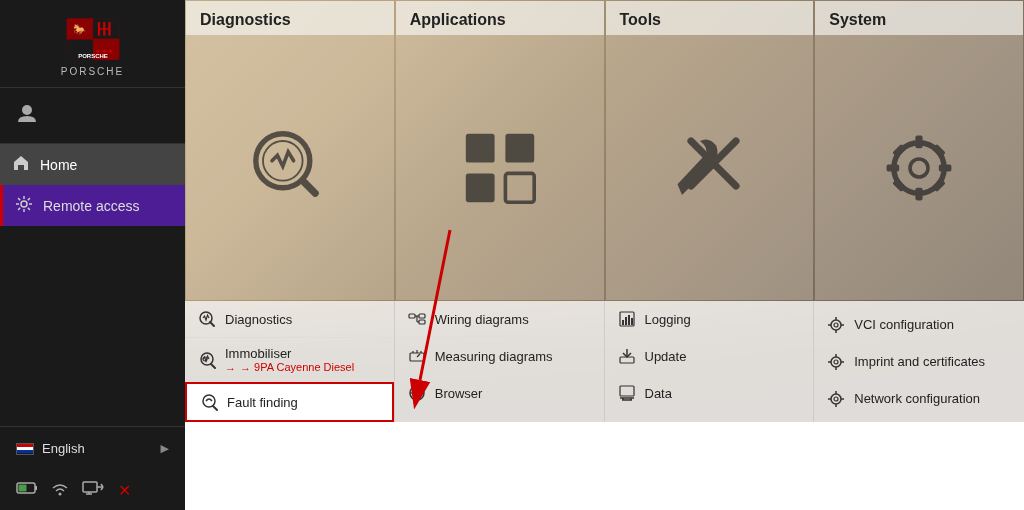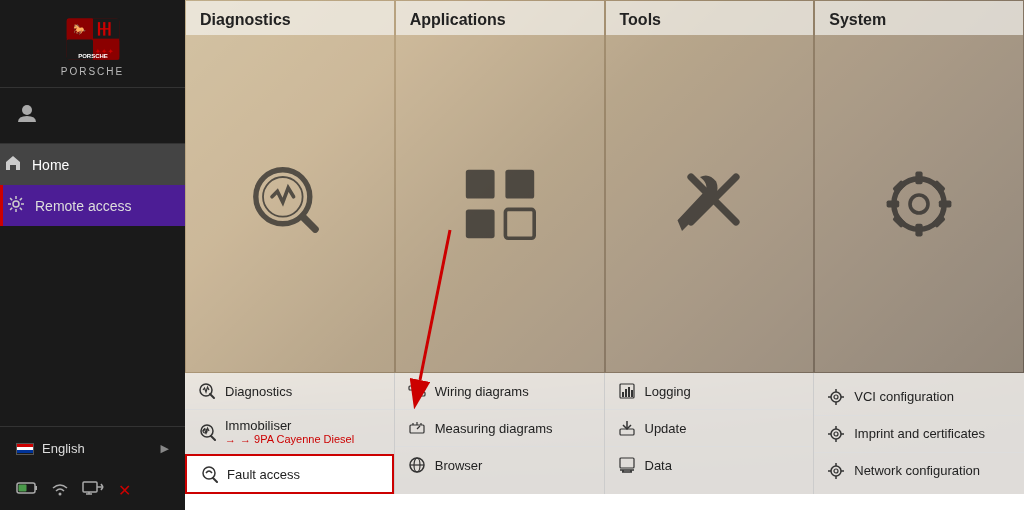--- a/index.html
+++ b/index.html
@@ -47,21 +47,21 @@
       color: #ccc;
     }
 
     .sidebar-nav {
       flex: 1;
     }
 
     .sidebar-item {
       display: flex;
       align-items: center;
-      padding: 10px 4px;
+      padding: 10px 12px;
       cursor: pointer;
       font-size: 14px;
       color: #ddd;
       gap: 10px;
     }
 
     .sidebar-item.active {
       background: #444;
       color: white;
     }
@@ -96,21 +96,21 @@
     }
 
     .status-icon {
       font-size: 16px;
       color: #ccc;
     }
 
     
     .main {
       flex: 1;
-      height: 494px;
+      height: 422px;
       display: flex;
       flex-direction: column;
       position: relative;
       overflow: hidden;
     }
 
     
     .bg-overlay {
       position: absolute;
       top: 0; left: 0; right: 0; bottom: 0;
@@ -462,21 +462,21 @@
           </div>
         </div>
         <div class="menu-item highlighted">
           <div class="menu-icon">
             <svg width="18" height="18" viewBox="0 0 18 18">
                 <circle cx="9" cy="8" r="6" fill="none" stroke="#333" stroke-width="1.5"></circle>
                 <path d="M6 8 Q9 4 12 8" fill="none" stroke="#333" stroke-width="1.5"></path>
                 <line x1="13" y1="13" x2="17" y2="17" stroke="#333" stroke-width="2" stroke-linecap="round"></line>
               </svg>
           </div>
-          <span>Fault access</span>
+          <span>Fault finding</span>
         </div>
       </div>
 
       <div class="menu-column">
         <div class="menu-item">
           <div class="menu-icon">
             <svg width="18" height="18" viewBox="0 0 18 18">
                 <rect x="1" y="4" width="6" height="4" rx="1" fill="none" stroke="#333" stroke-width="1.2"></rect>
                 <rect x="11" y="4" width="6" height="4" rx="1" fill="none" stroke="#333" stroke-width="1.2"></rect>
                 <rect x="11" y="10" width="6" height="4" rx="1" fill="none" stroke="#333" stroke-width="1.2"></rect>

